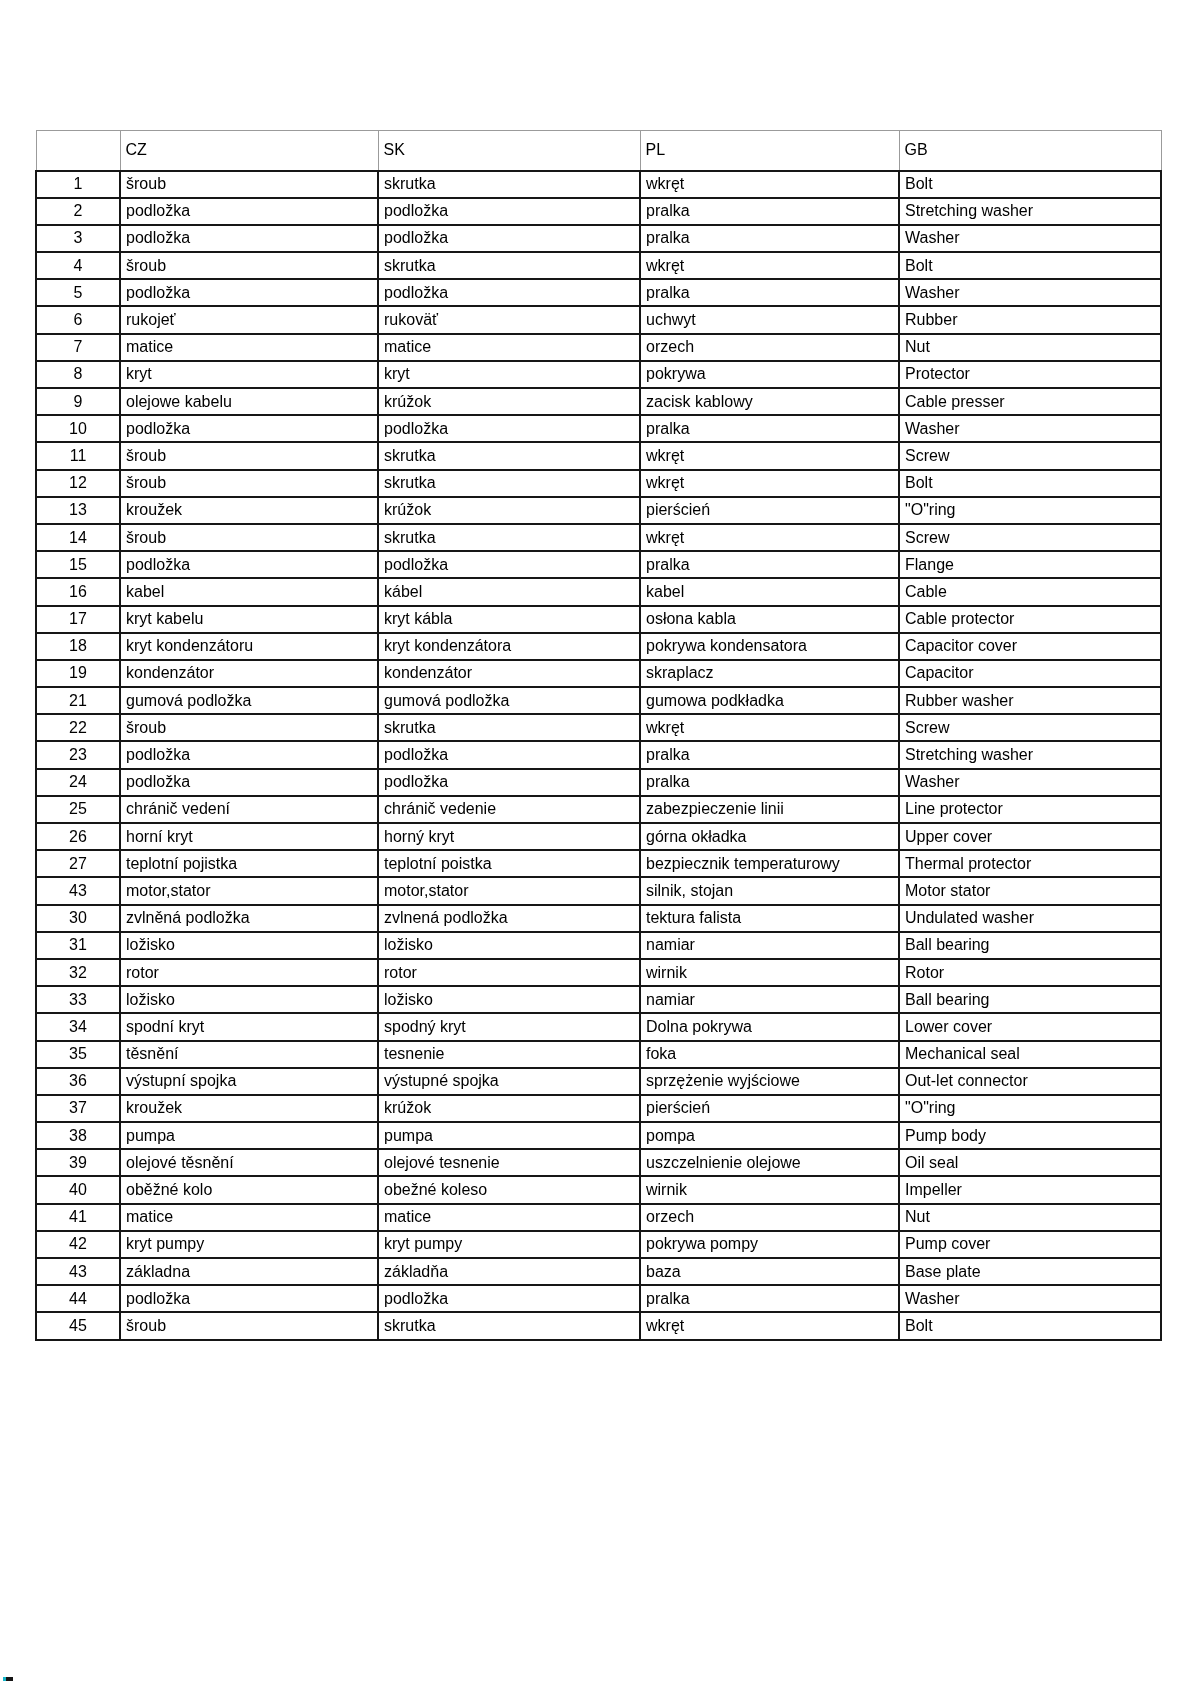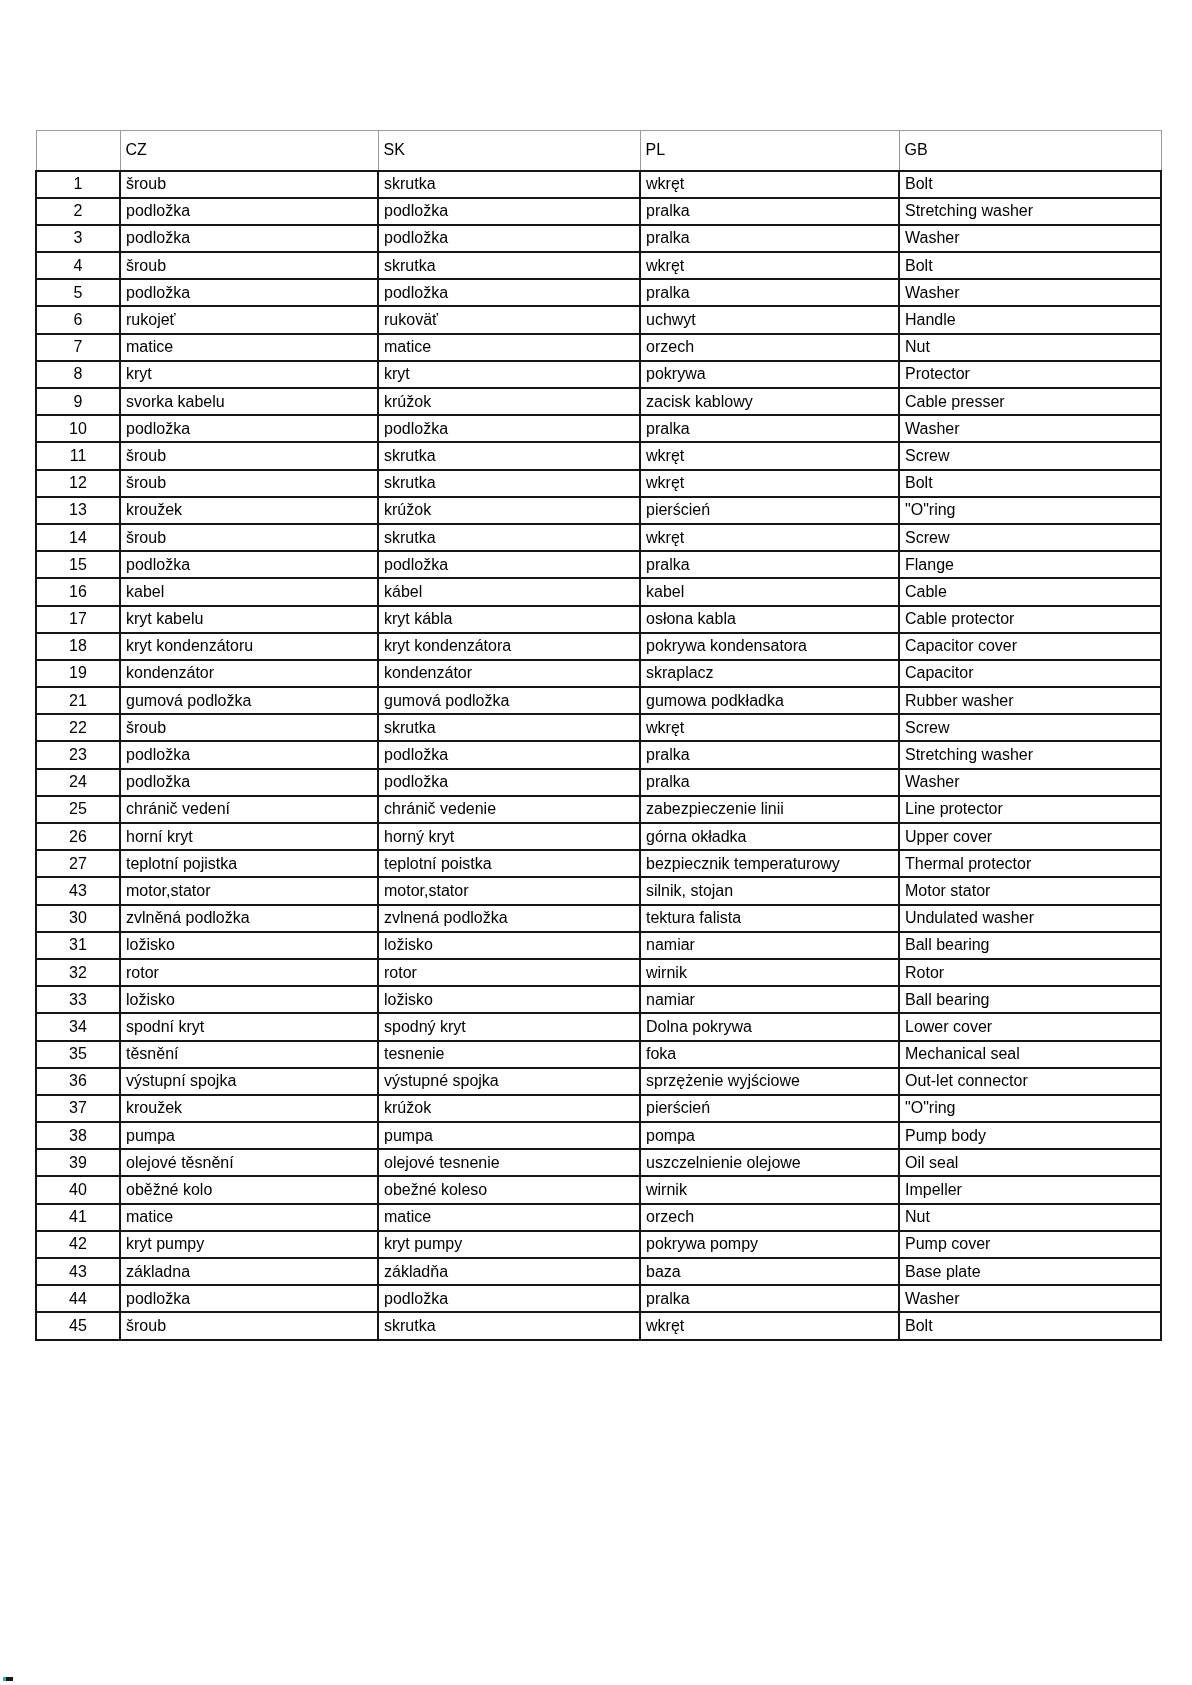--- a/index.html
+++ b/index.html
@@ -109,39 +109,39 @@
           <td>podložka</td>
           <td>podložka</td>
           <td>pralka</td>
           <td>Washer</td>
         </tr>
         <tr>
           <td class="num">6</td>
           <td>rukojeť</td>
           <td>rukoväť</td>
           <td>uchwyt</td>
-          <td>Handle</td>
+          <td>Rubber</td>
         </tr>
         <tr>
           <td class="num">7</td>
           <td>matice</td>
           <td>matice</td>
           <td>orzech</td>
           <td>Nut</td>
         </tr>
         <tr>
           <td class="num">8</td>
           <td>kryt</td>
           <td>kryt</td>
           <td>pokrywa</td>
           <td>Protector</td>
         </tr>
         <tr>
           <td class="num">9</td>
-          <td>svorka kabelu</td>
+          <td>olejowe kabelu</td>
           <td>krúžok</td>
           <td>zacisk kablowy</td>
           <td>Cable presser</td>
         </tr>
         <tr>
           <td class="num">10</td>
           <td>podložka</td>
           <td>podložka</td>
           <td>pralka</td>
           <td>Washer</td>

